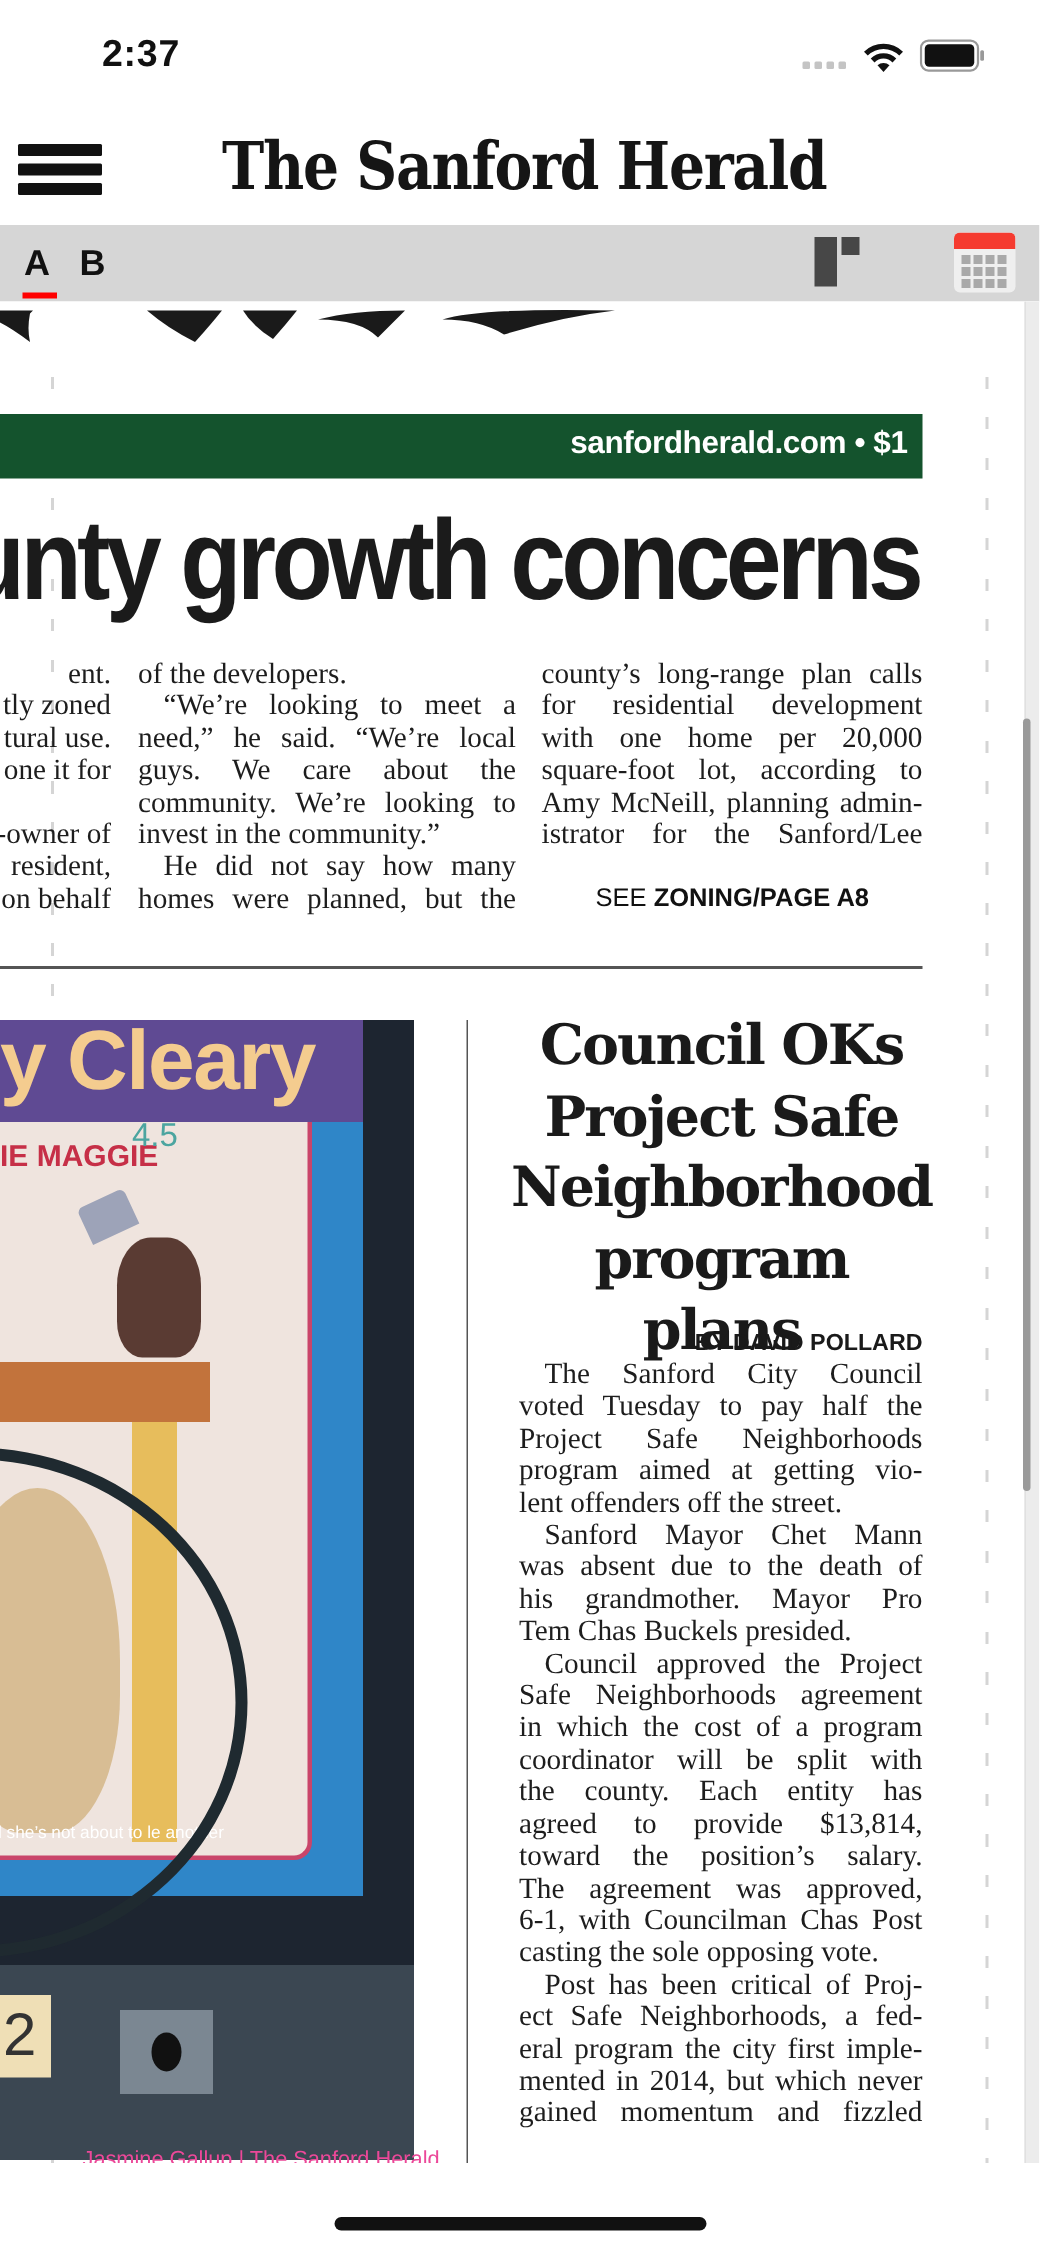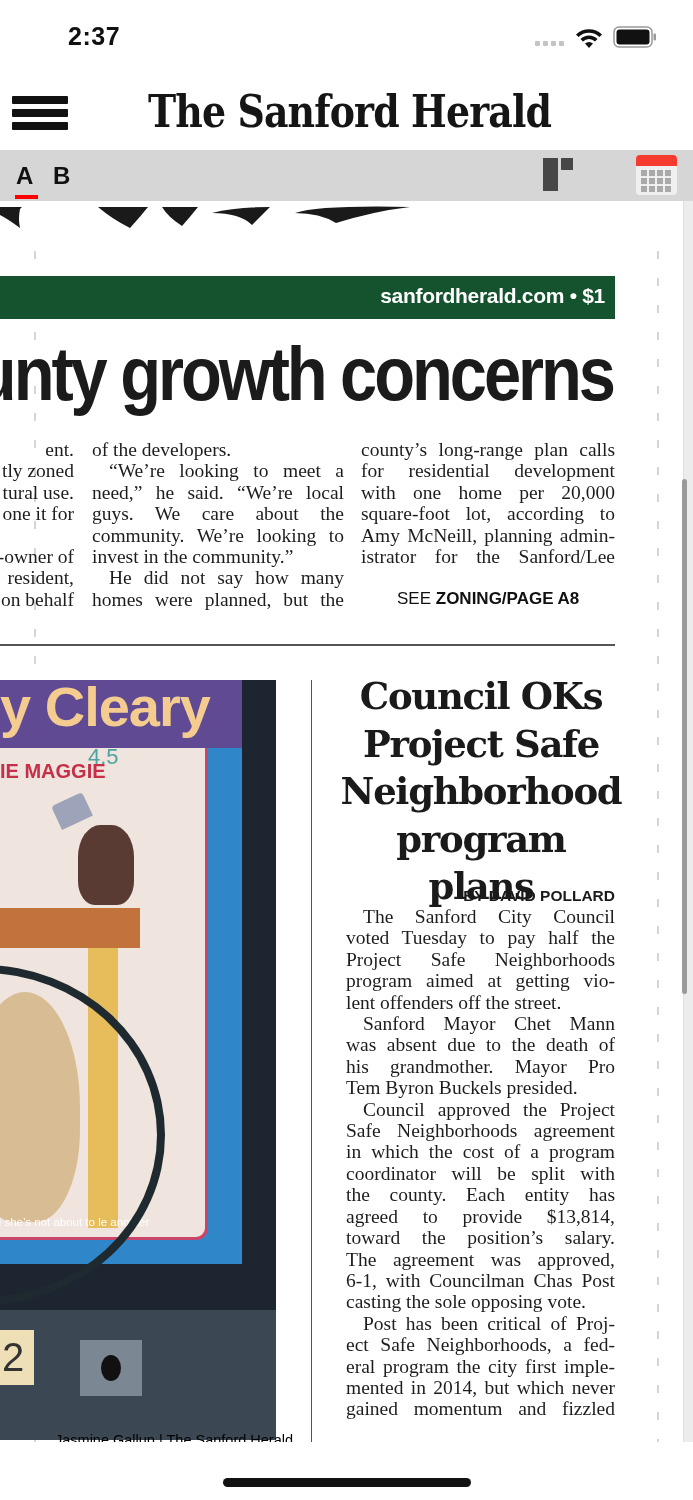--- a/index.html
+++ b/index.html
@@ -76,21 +76,21 @@
   .photo .bear { position:absolute; left:98px; top:145px; width:56px; height:80px; background:#5a3b33; border-radius:40% 40% 30% 30%; }
   .photo .lamp { position:absolute; left:75px; top:118px; width:34px; height:26px; background:#9da3b8; transform:rotate(-25deg); border-radius:4px 4px 0 0; }
   .photo .dog { position:absolute; left:-10px; top:312px; width:110px; height:230px; background:#d8bd94; border-radius:50% 50% 40% 40%; }
   .photo .ring { position:absolute; left:-200px; top:285px; width:365px; height:340px; border:8px solid #1f2a30; border-radius:50%; }
   .photo .book-caption { position:absolute; left:2px; top:536px; font-size:11.5px; color:#fff; }
   .photo .shelf { position:absolute; left:0; top:630px; width:276px; height:130px; background:#3b4752; }
   .photo .label-plate { position:absolute; left:0; top:650px; width:34px; height:55px; background:#efdfb6; font-size:40px; line-height:55px; padding-left:2px; color:#333; }
   .photo .clip { position:absolute; left:80px; top:660px; width:62px; height:56px; background:#7b8792; }
   .photo .clip-hole { position:absolute; left:101px; top:675px; width:20px; height:26px; background:#111; border-radius:50%; }
 
-  .photo-credit { position:absolute; left:55px; top:1231px; font-size:14.5px; color:#000000; white-space:nowrap; }
+  .photo-credit { position:absolute; left:55px; top:1231px; font-size:14.5px; color:#ec4899; white-space:nowrap; }
 
   .col-divider { position:absolute; left:311px; top:479px; width:1px; height:762px; background:#555; }
 
   .story-headline { position:absolute; left:340px; top:472px; width:282px; text-align:center;
     font-family:"DejaVu Serif", serif; font-weight:bold; font-size:37px; line-height:47.5px; color:#1a1a1a; letter-spacing:-1.3px; }
   .byline { position:absolute; left:346px; top:686px; width:269px; text-align:right; font-size:15.5px; font-weight:bold; color:#1a1a1a; }
   .story-body { position:absolute; left:346px; top:705px; width:269px; }
   .story-body p { text-align:justify; text-align-last:justify; white-space:nowrap; }
   .story-body p.last { text-align-last:left; }
   .story-body p.indent { text-indent:17px; }
@@ -245,21 +245,21 @@
 
   <div class="story-body body-text">
     <p class="indent">The Sanford City Council</p>
     <p>voted Tuesday to pay half the</p>
     <p>Project Safe Neighborhoods</p>
     <p>program aimed at getting vio-</p>
     <p class="last">lent offenders off the street.</p>
     <p class="indent">Sanford Mayor Chet Mann</p>
     <p>was absent due to the death of</p>
     <p>his grandmother. Mayor Pro</p>
-    <p class="last">Tem Byron Buckels presided.</p>
+    <p class="last">Tem Chas Buckels presided.</p>
     <p class="indent">Council approved the Project</p>
     <p>Safe Neighborhoods agreement</p>
     <p>in which the cost of a program</p>
     <p>coordinator will be split with</p>
     <p>the county. Each entity has</p>
     <p>agreed to provide $13,814,</p>
     <p>toward the position’s salary.</p>
     <p>The agreement was approved,</p>
     <p>6-1, with Councilman Chas Post</p>
     <p class="last">casting the sole opposing vote.</p>

